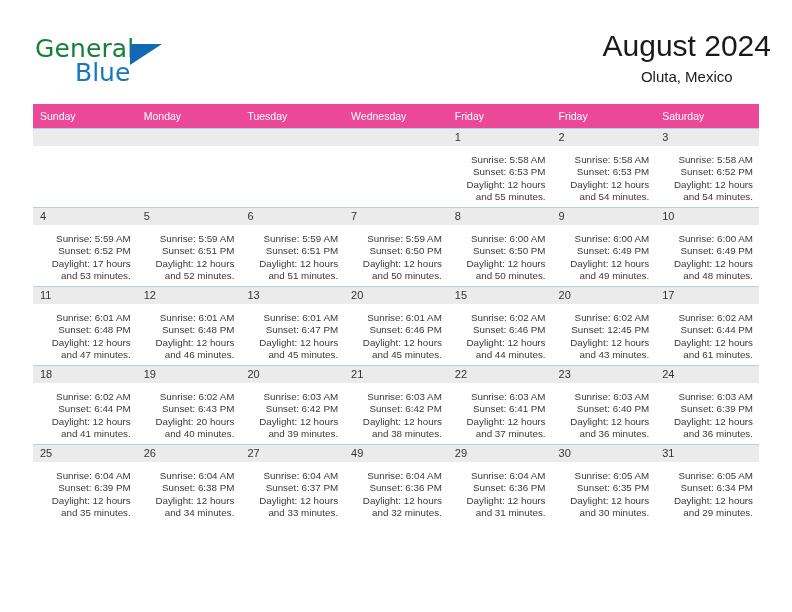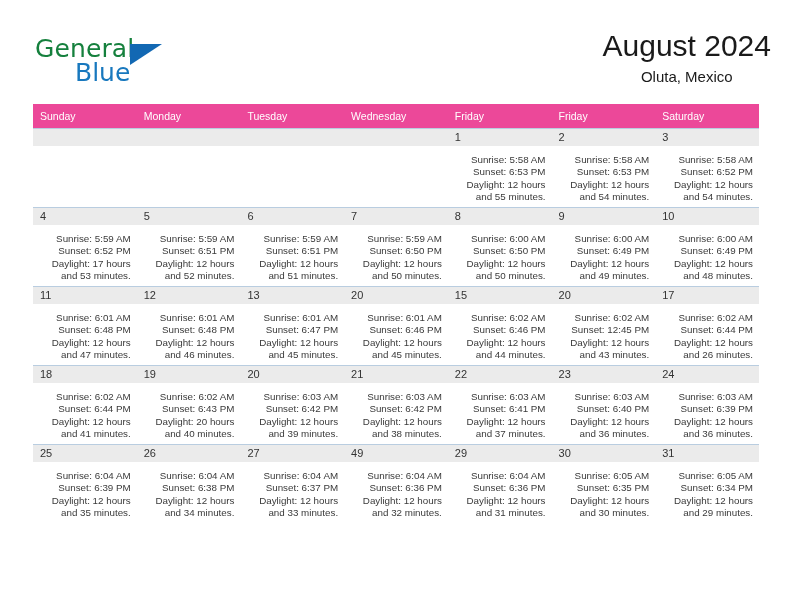--- a/index.html
+++ b/index.html
@@ -316,21 +316,21 @@
               <div>Sunrise: 6:02 AM</div>
               <div>Sunset: 12:45 PM</div>
               <div class="daylight">Daylight: 12 hours and 43 minutes.</div>
             </div>
           </td>
           <td>
             <div class="daynum-strip">17</div>
             <div class="cell-body">
               <div>Sunrise: 6:02 AM</div>
               <div>Sunset: 6:44 PM</div>
-              <div class="daylight">Daylight: 12 hours and 26 minutes.</div>
+              <div class="daylight">Daylight: 12 hours and 61 minutes.</div>
             </div>
           </td>
         </tr>
         <tr class="week-row">
           <td>
             <div class="daynum-strip">18</div>
             <div class="cell-body">
               <div>Sunrise: 6:02 AM</div>
               <div>Sunset: 6:44 PM</div>
               <div class="daylight">Daylight: 12 hours and 41 minutes.</div>

